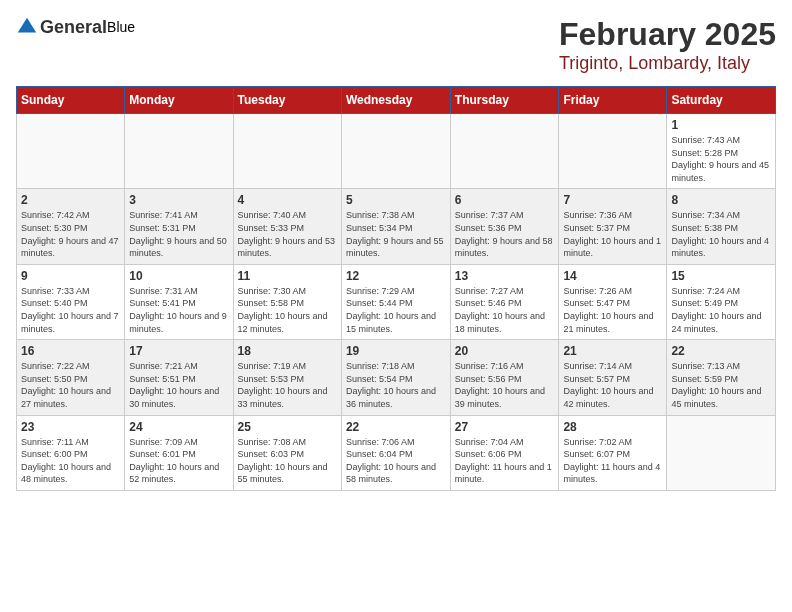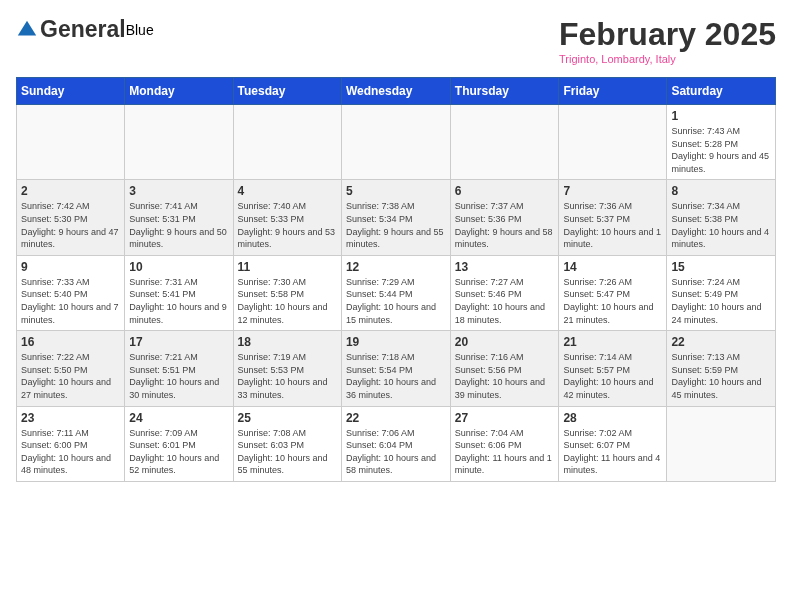--- a/index.html
+++ b/index.html
@@ -14,21 +14,21 @@
       display: flex;
       justify-content: space-between;
       align-items: flex-start;
       margin-bottom: 12px;
     }
     .logo {
       display: flex;
       align-items: center;
     }
     .logo-text-general {
-      font-size: 23px;
+      font-size: 18px;
       font-weight: bold;
       color: #333;
     }
     .logo-text-blue {
       font-size: 14px;
       font-weight: normal;
       color: #000000;
     }
     .logo-icon {
       width: 22px;
@@ -36,30 +36,30 @@
       margin-right: 2px;
     }
     .title-area {
     }
     .month-title {
       font-size: 32px;
       font-weight: bold;
       color: #333;
     }
     .location-title {
-      font-size: 11px;
-      color: #ec4899;
+      font-size: 18px;
+      color: #7f1d1d;
     }
     .calendar {
       width: 100%;
       border-collapse: collapse;
       border: 1px solid #ccc;
     }
     .calendar th {
-      background-color: #1d4ed8;
+      background-color: #b91c1c;
       color: #fff;
       font-size: 12px;
       font-weight: bold;
       padding: 6px 4px;
       text-align: left;
       border: 1px solid #2a60a0;
     }
     .calendar td {
       vertical-align: top;
       width: 110px;

